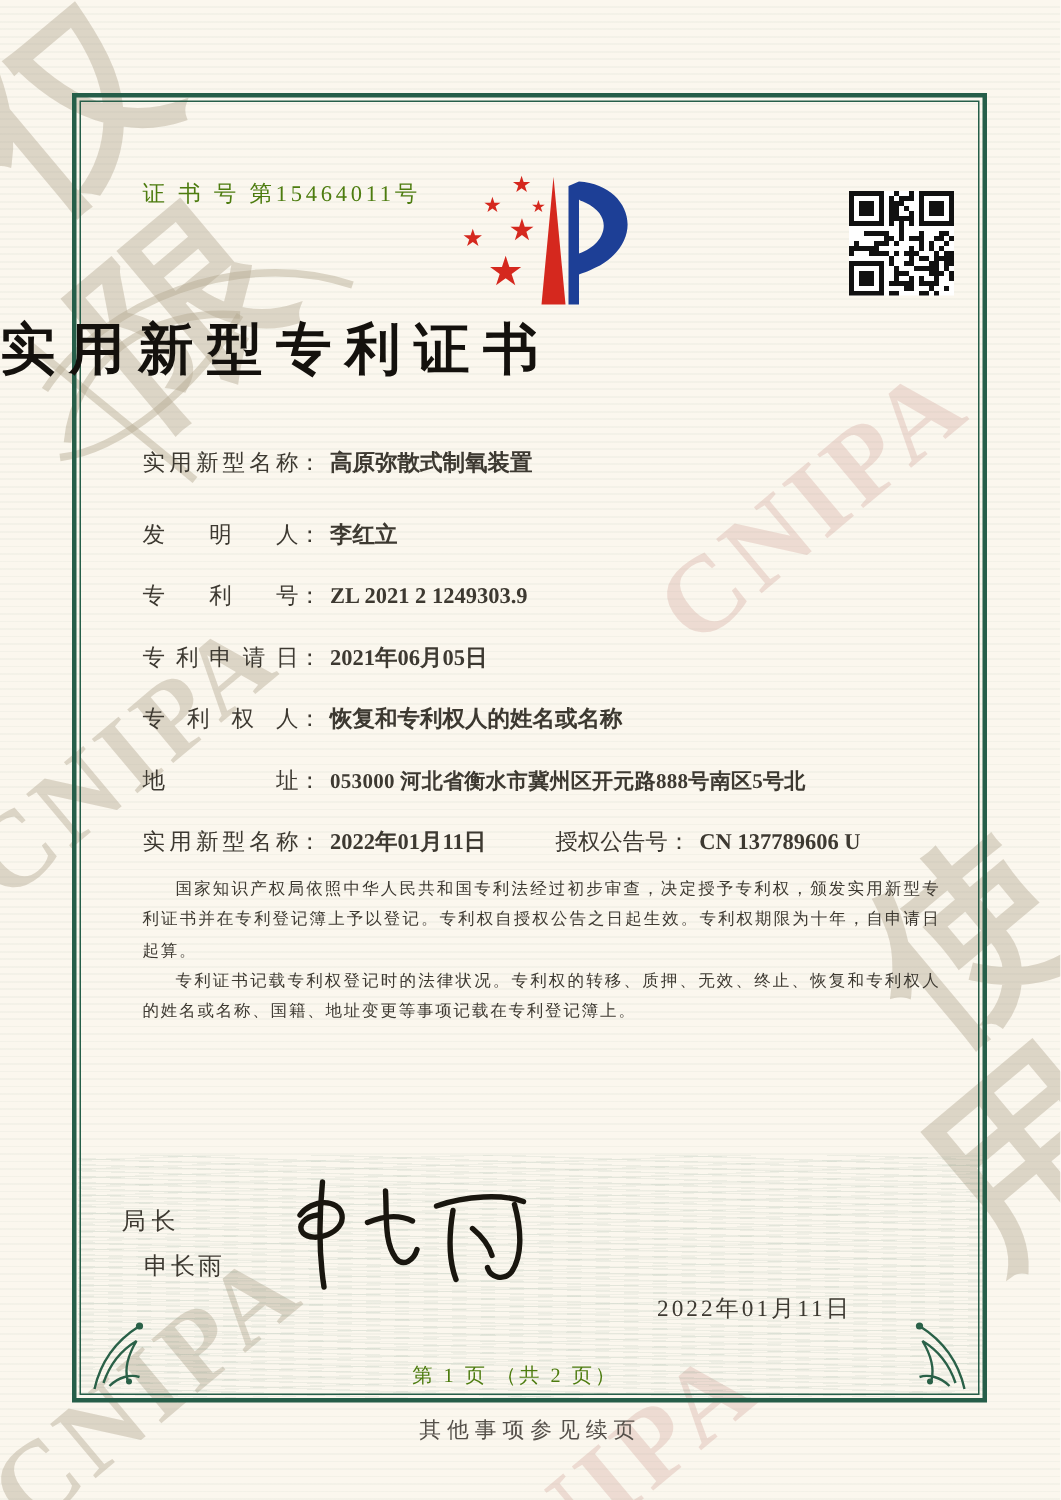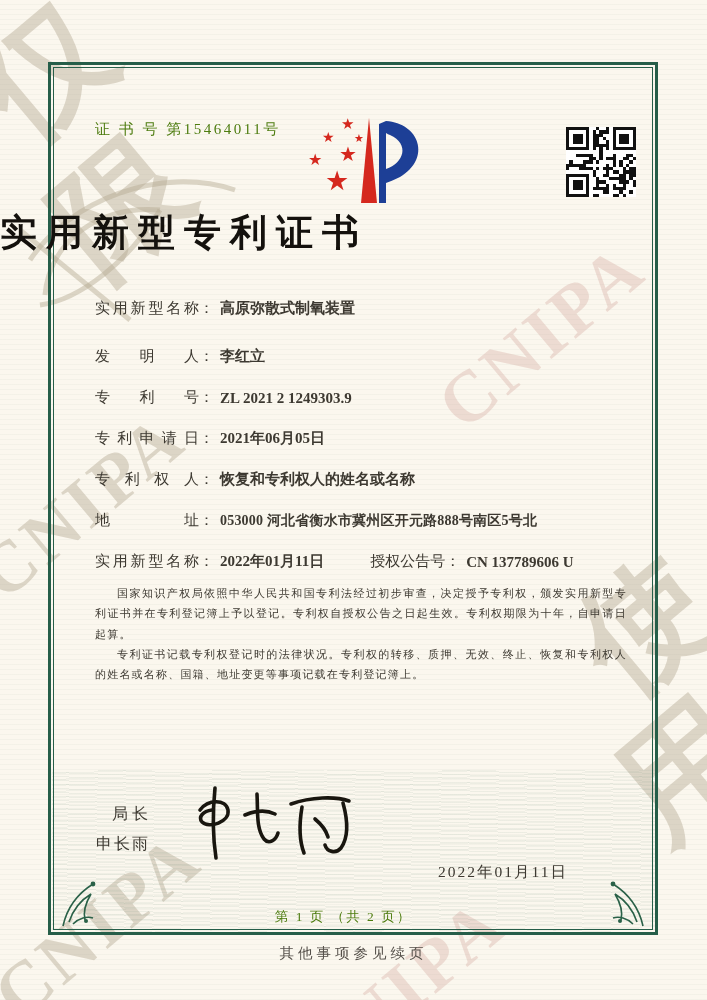--- a/index.html
+++ b/index.html
@@ -76,21 +76,21 @@
   .fvalue{margin-left:6px;font-weight:bold;}
   .frow .gap{display:inline-block;width:46px;}
   .frow.addr .fvalue{font-size:14px;letter-spacing:.2px;}
   
   .bodytext{
     position:absolute;left:95px;top:583px;width:532px;
     font-size:11px;line-height:1.85;letter-spacing:1.2px;text-align:justify;
   }
   .bodytext p{margin:0;text-indent:2em;}
   
-  .sig-title{position:absolute;left:112px;top:804px;font-size:16px;letter-spacing:4px;}
+  .sig-title{position:absolute;left:81px;top:804px;font-size:16px;letter-spacing:4px;}
   .sig-name{position:absolute;left:96px;top:834px;font-size:16px;letter-spacing:2px;}
   .sig-hand{position:absolute;left:185px;top:782px;}
   .date{position:absolute;left:438px;top:862px;font-size:15.5px;letter-spacing:2px;}
   .pageinfo{
     position:absolute;left:0;top:908px;width:687px;text-align:center;
     font-size:13.5px;letter-spacing:2px;color:#4d7c0f;
   }
   .footer-note{
     position:absolute;left:0;top:944px;width:707px;text-align:center;
     font-size:14.5px;letter-spacing:4px;color:#55504a;

